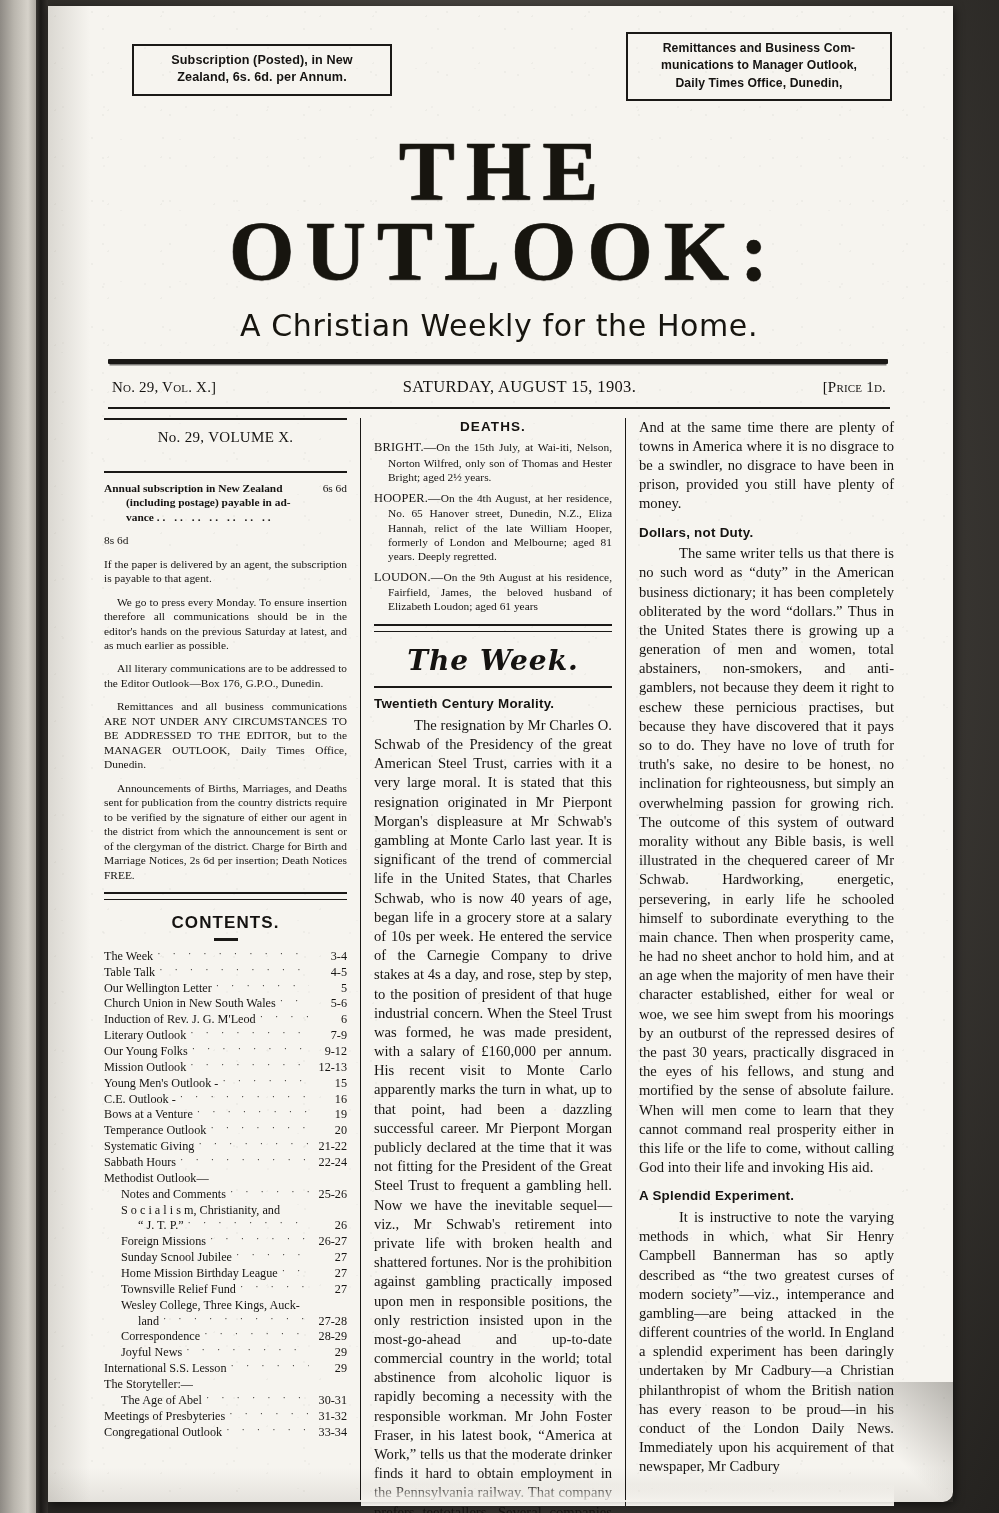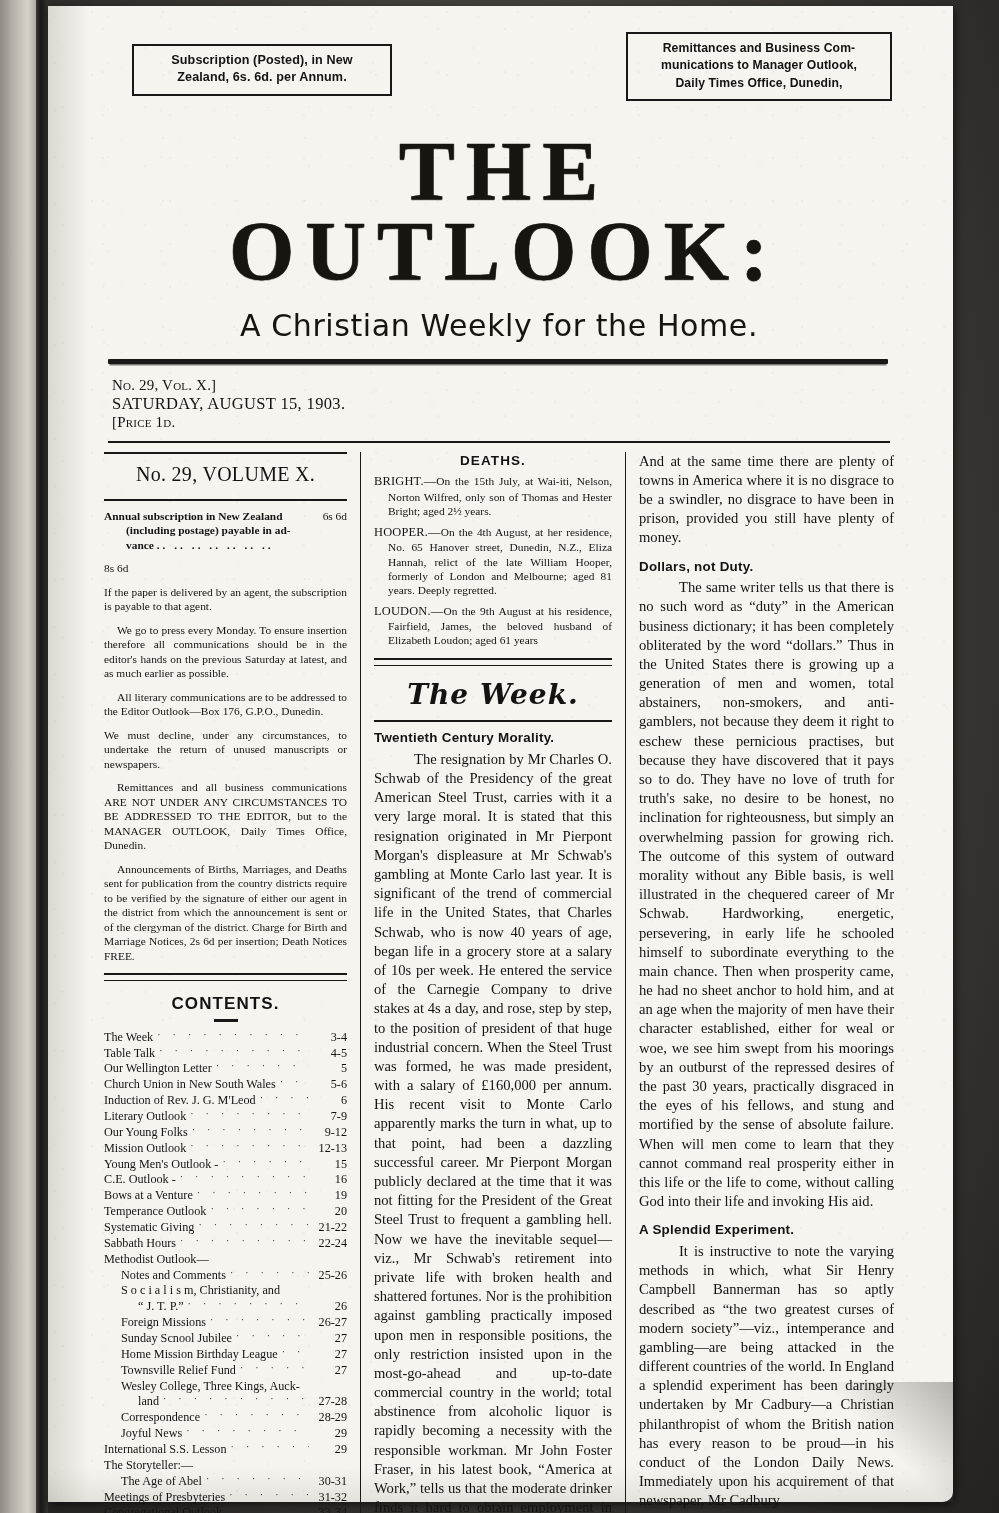--- a/index.html
+++ b/index.html
@@ -140,21 +140,20 @@
   }
 
   
   .dateline {
     display: flex;
     align-items: baseline;
     justify-content: space-between;
     margin: 13px 8px 0 8px;
     font-size: 15.5px;
     letter-spacing: .2px;
-    flex-direction: column;
   }
   .dateline .dl-left,
   .dateline .dl-right { font-size: 15px; }
   .dateline .dl-center { font-size: 16.5px; letter-spacing: .35px; }
   .smallcaps { font-variant: small-caps; }
 
   .rule-hairline {
     margin: 10px 4px 0 4px;
     height: 2px;
     background: #1a1816;
@@ -194,23 +193,23 @@
   }
   .rule-med { height: 2px; background: #1a1816; margin: 0 0 8px; }
   .rule-dbl {
     height: 5px;
     border-top: 2.5px solid #1a1816;
     border-bottom: 1.5px solid #1a1816;
     margin: 10px 0 12px;
   }
   .volume-line {
     text-align: center;
-    font-size: 20px;
+    font-size: 15px;
     letter-spacing: .3px;
-    margin: 6px 0 12px;
+    margin: 6px 0 24px;
   }
   .sub-item {
     display: flex;
     align-items: baseline;
     margin-bottom: 9px;
   }
   .sub-item .txt { flex: 1; text-indent: 0; padding-right: 6px; font-weight: bold; }
   .sub-item .txt .ind { display: block; padding-left: 22px; }
   .sub-item .price { white-space: nowrap; font-size: 11.4px; }
   .dots { letter-spacing: 3px; }
@@ -365,21 +364,20 @@
             <div class="price">6s 6d</div>
           </div>
 
           <div class="sub-item">
             <div class="price">8s 6d</div>
           </div>
 
           <p class="note">If the paper is delivered by an agent, the subscription is payable to that agent.</p>
           <p class="note indent">We go to press every Monday. To ensure insertion therefore all communications should be in the editor's hands on the previous Saturday at latest, and as much earlier as possible.</p>
           <p class="note indent">All literary communications are to be addressed to the Editor Outlook—Box 176, G.P.O., Dunedin.</p>
-          <p class="note">We must decline, under any circumstances, to undertake the return of unused manuscripts or newspapers.</p>
           <p class="note indent">Remittances and all business communications ARE NOT UNDER ANY CIRCUMSTANCES TO BE ADDRESSED TO THE EDITOR, but to the MANAGER OUTLOOK, Daily Times Office, Dunedin.</p>
           <p class="note indent">Announcements of Births, Marriages, and Deaths sent for publication from the country districts require to be verified by the signature of either our agent in the district from which the announcement is sent or of the clergyman of the district. Charge for Birth and Marriage Notices, 2s 6d per insertion; Death Notices FREE.</p>
 
           <div class="rule-dbl"></div>
           <div class="contents-head">CONTENTS.</div>
           <div class="contents-dash"></div>
 
           <div class="toc" id="toc">
               <div class="toc-row">
                 <span class="t">The Week</span>

